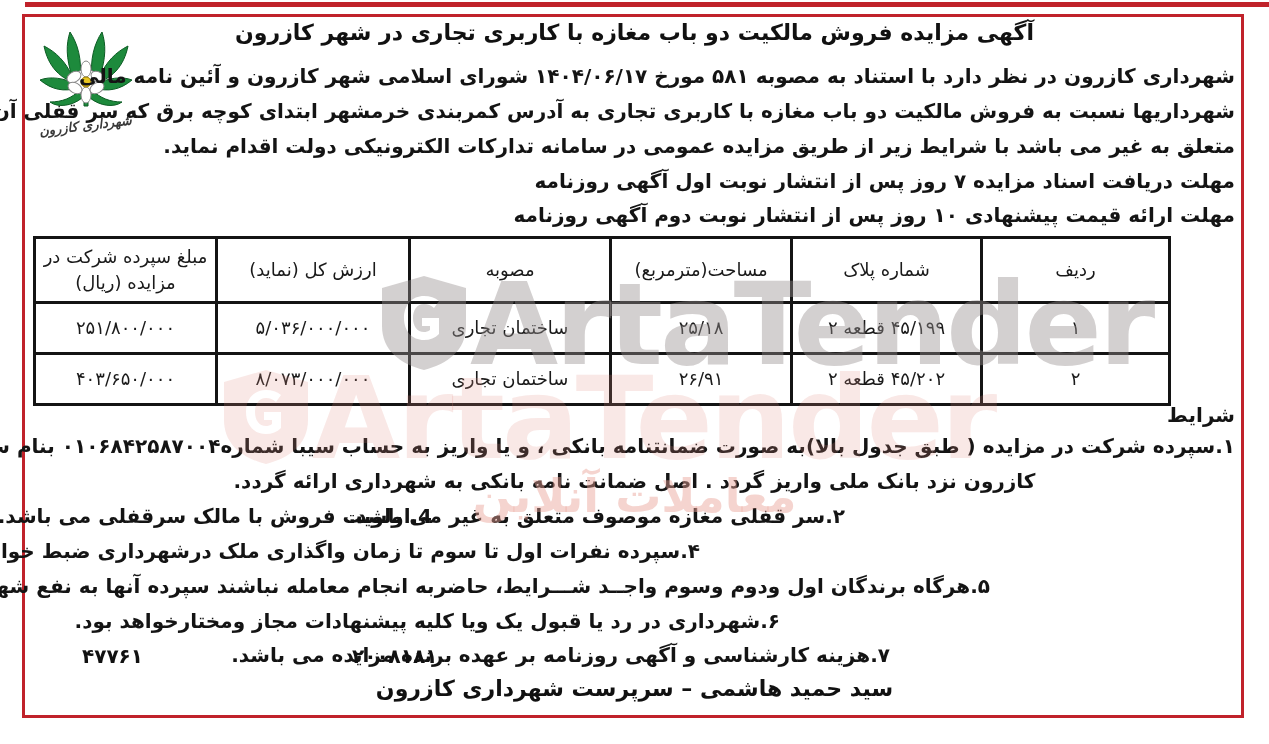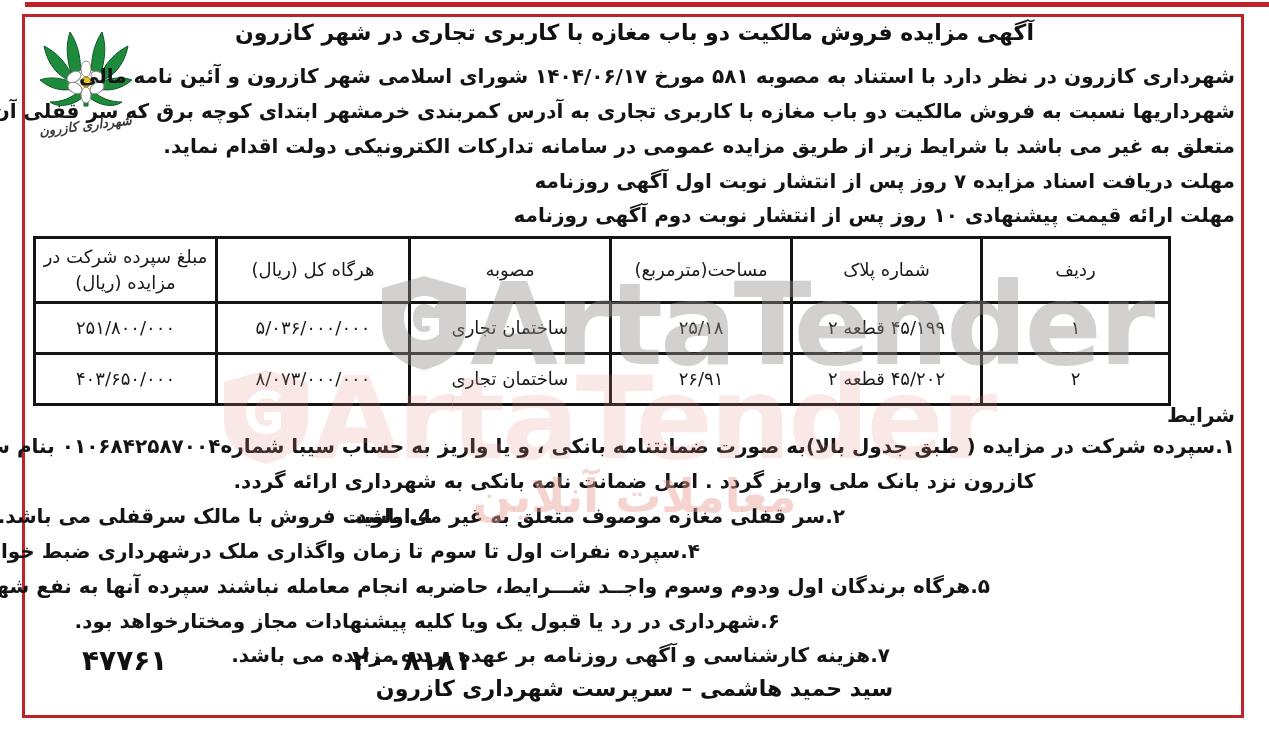--- a/index.html
+++ b/index.html
@@ -24,21 +24,21 @@
   .center-line{left:0;right:0;text-align:center;}
   
   table.main{position:absolute;left:33px;top:236px;border-collapse:collapse;direction:rtl;
     font-size:18px;font-weight:normal;color:#1a1a1a;table-layout:fixed;}
   table.main td,table.main th{border:3px solid #141414;text-align:center;vertical-align:middle;
     font-weight:normal;padding:2px 6px;line-height:1.45;}
   table.main th{height:58px;font-size:18px;}
   table.main td{height:44px;}
   .c0{width:188px}.c1{width:190px}.c2{width:181px}.c3{width:201px}.c4{width:193px}.c5{width:182px}
   
-  .code{position:absolute;font-size:28px;font-weight:bold;direction:rtl;white-space:nowrap;}
+  .code{position:absolute;font-size:20px;font-weight:bold;direction:rtl;white-space:nowrap;}
   
   .signature{position:absolute;left:0;right:0;top:676px;text-align:center;
     font-size:22px;font-weight:bold;direction:rtl;}
   
   .wm{pointer-events:none;position:absolute;white-space:nowrap;font-weight:bold;}
   .wm-gray{z-index:3;left:372px;top:258px;font-size:114px;letter-spacing:-3px;color:rgba(150,143,143,0.42);}
   .wm-pink{z-index:2;left:214px;top:352px;font-size:114px;letter-spacing:-3px;color:rgba(226,142,131,0.20);}
   .wm-shield{display:inline-block;vertical-align:-8px;margin-left:6px;}
   .wm-fa{z-index:2;left:0;right:0;top:469px;text-align:center;font-size:46px;direction:rtl;
     color:rgba(233,160,148,0.45);letter-spacing:2px;}
@@ -111,21 +111,21 @@
         <col class="c3">
         <col class="c4">
         <col class="c5">
     </colgroup>
     <thead>
       <tr>
         <th>ردیف</th>
         <th>شماره پلاک</th>
         <th>مساحت(مترمربع)</th>
         <th>مصوبه</th>
-        <th>هرگاه کل (ریال)</th>
+        <th>ارزش کل (نماید)</th>
         <th>مبلغ سپرده شرکت در مزایده (ریال)</th>
       </tr>
     </thead>
     <tbody>
       <tr>
         <td>۱</td>
         <td>۴۵/۱۹۹ قطعه ۲</td>
         <td>۲۵/۱۸</td>
         <td>ساختمان تجاری</td>
         <td>۵/۰۳۶/۰۰۰/۰۰۰</td>

